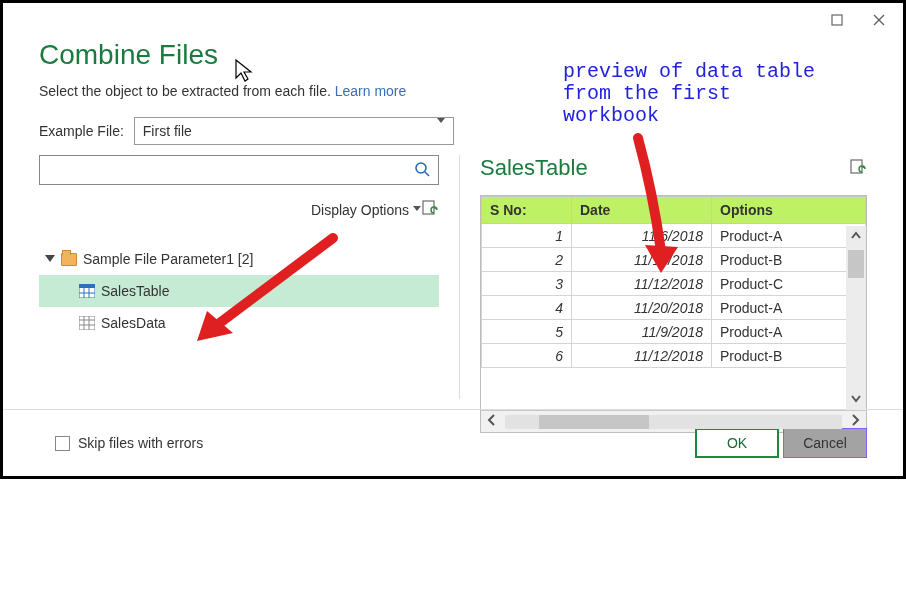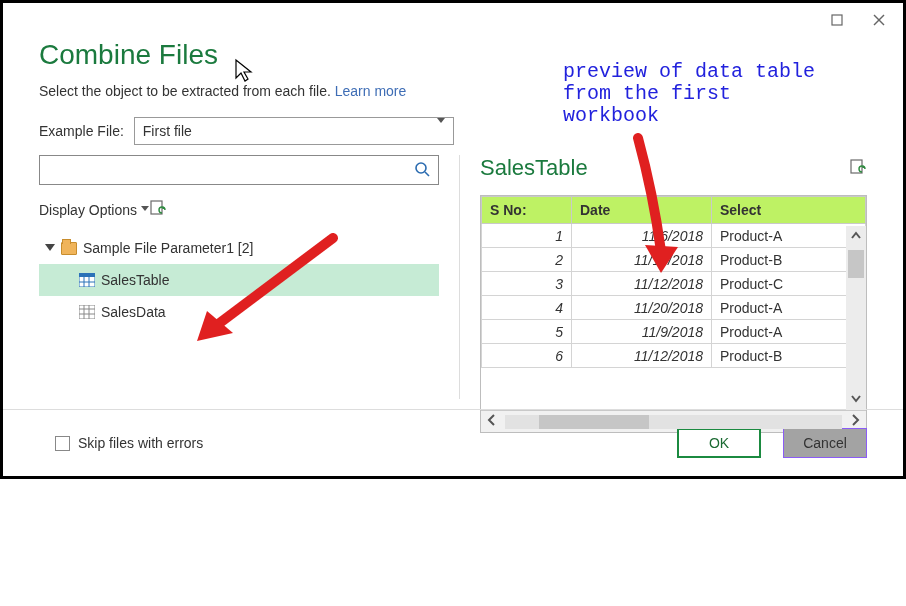--- a/index.html
+++ b/index.html
@@ -69,22 +69,22 @@
     border: 1px solid #888;
     height: 30px;
     display: flex; align-items: center;
     padding: 0 8px;
     margin-bottom: 14px;
   }
   .search-box input {
     border: none; outline: none; flex: 1; font-size: 14px;
   }
   .disp-row {
-    display: flex; align-items: center; justify-content: flex-start;
-    margin-bottom: 12px;
+    display: flex; align-items: center; justify-content: flex-end;
+    margin-bottom: 23px;
   }
   .disp-row .lbl { display:flex; align-items:center; gap:4px;}
   .tree {}
   .tree-row {
     display: flex; align-items: center;
     height: 32px;
     padding-left: 4px;
     gap: 6px;
   }
   .tree-row.selected {
@@ -167,21 +167,21 @@
   .vscroll .vthumb{
     position:absolute; top:24px; width:16px; height:28px; background:#c6c6c6;
   }
   .footer {
     border-top: 1px solid #ddd;
     padding: 18px 36px;
     display:flex; align-items:center; justify-content: space-between;
   }
   .chk { display:flex; align-items:center; gap:8px;padding-left:16px; }
   .chk .box { width:15px; height:15px; border:1px solid #888; }
-  .btns { display:flex; gap:22px; }
+  .btns { display:flex; gap:4px; }
   .btn {
     min-width: 84px; height: 30px;
     display:flex; align-items:center; justify-content:center;
     border: 1px solid #8b5cf6;
     background: #a3a3a3;
     font-size: 14px;
   }
   .btn.primary { border: 2px solid #1b8a40; color:#1b6a32; background:#fff;}
   
   .annot {
@@ -305,21 +305,21 @@
         </span>
       </div>
 
       <div class="grid-wrap">
         <div class="grid-scroll">
           <table class="grid">
             <thead>
               <tr>
                 <th style="width:90px">S No:</th>
                 <th style="width:140px">Date</th>
-                <th>Select</th>
+                <th>Options</th>
               </tr>
             </thead>
             <tbody id="grid-body">
                 <tr>
                   <td class="num">1</td>
                   <td class="date">11/6/2018</td>
                   <td>Product-A</td>
                 </tr>
                 <tr>
                   <td class="num">2</td>

